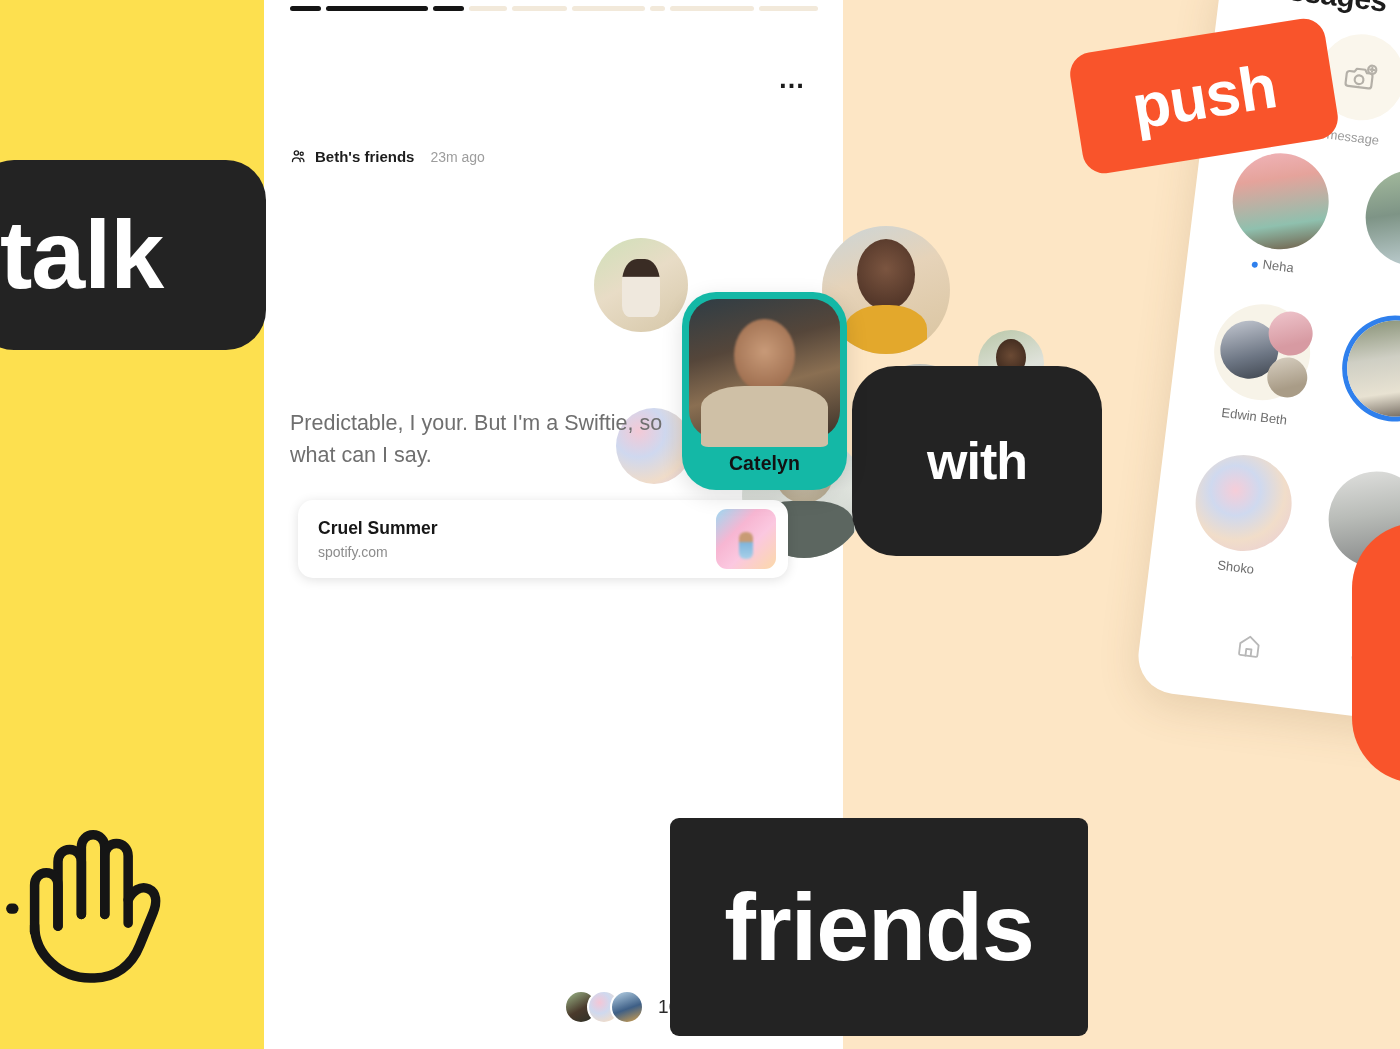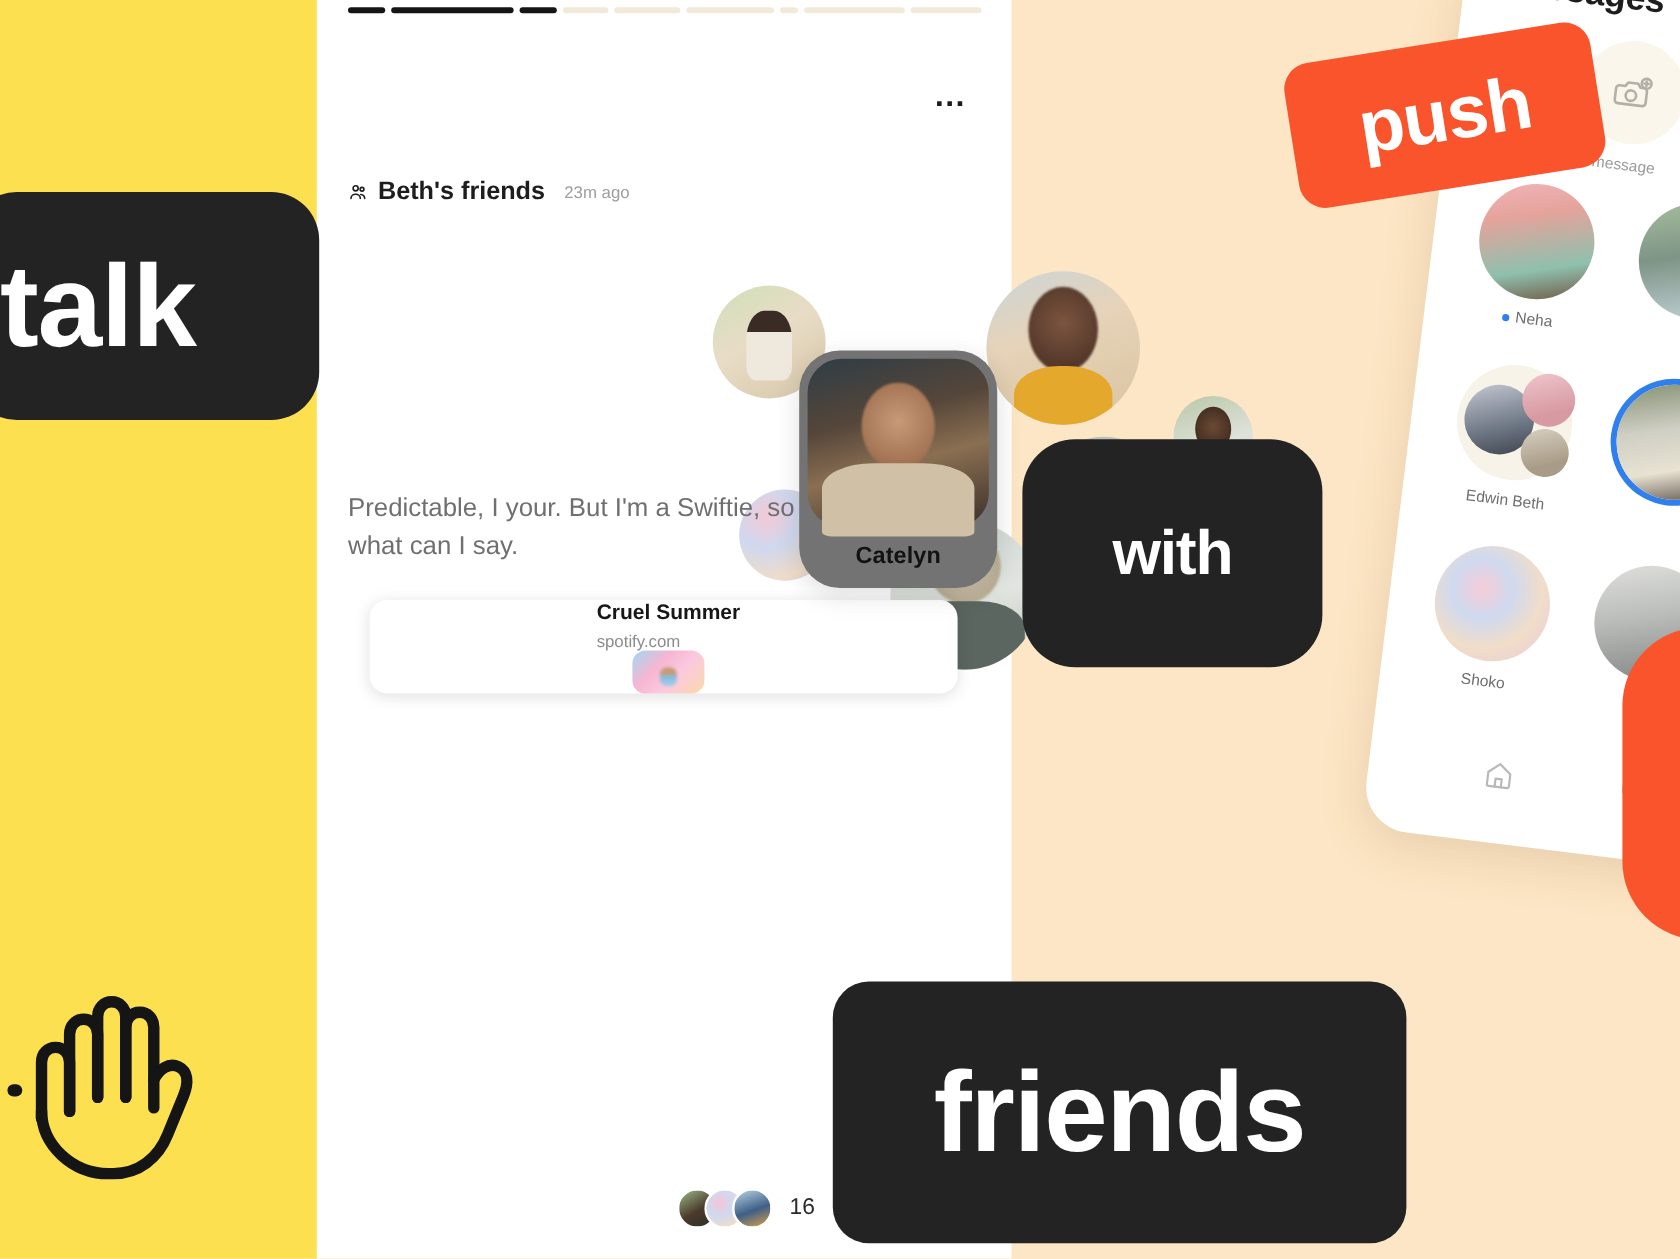--- a/index.html
+++ b/index.html
@@ -59,43 +59,43 @@
     line-height: 1; font-weight: 700;
     cursor: pointer;
   }
 
   .meta-row {
     position: absolute; left: 26px; top: 148px;
     display: flex; align-items: center; gap: 8px;
   }
   .meta-group-icon { width: 17px; height: 17px; display:block; }
   .meta-group {
-    font-size: 21px; font-weight: 700; color: #1d1d1d;
+    font-size: 15px; font-weight: 700; color: #1d1d1d;
   }
   .meta-time {
     font-size: 14px; color: #9d9d9d; margin-left: 8px; font-weight: 400;
   }
 
   
   .cluster {
     position: absolute; left: 290px; top: 212px;
     width: 520px; height: 378px;
   }
   .bub {
     position: absolute;
     border-radius: 50%;
     background-size: cover;
     background-position: center;
     overflow: hidden;
   }
   .hero-card {
     position: absolute;
-    left: 112px; top: 80px;
+    left: 128px; top: 80px;
     width: 165px; height: 198px;
-    background: #737373;
+    background: #14b8a6;
     border-radius: 34px;
     box-shadow: 0 6px 22px rgba(0,0,0,0.12);
     padding: 7px 7px 0 7px;
     z-index: 10;
   }
   .hero-photo {
     width: 151px; height: 140px;
     border-radius: 28px;
     background-size: cover; background-position: 50% 28%;
   }
@@ -110,29 +110,28 @@
 
   
   .caption {
     position: absolute; left: 26px; top: 408px;
     width: 420px;
     font-size: 21.5px; line-height: 1.48;
     color: #6f6f6f;
     font-weight: 400;
   }
   .linkcard {
-    position: absolute; left: 44px; top: 500px;
+    position: absolute; left: 34px; top: 500px;
     width: 490px; height: 78px;
     background: #fff;
     border-radius: 15px;
     box-shadow: 0 2px 12px rgba(0,0,0,0.12);
     display: flex; align-items: center;
     padding: 0 12px 0 20px;
     cursor: pointer;
-    flex-direction: column;
   }
   .link-texts { flex: 1; }
   .link-title { font-size: 17.5px; font-weight: 600; color: #171717; }
   .link-url   { font-size: 14px; color: #8c8c8c; margin-top: 5px; }
   .link-thumb {
     width: 60px; height: 60px; border-radius: 11px;
     background: linear-gradient(135deg,#9fd8f2 0%,#f7b6d2 35%,#fbc8e0 60%,#fbd9a8 100%);
     position: relative; overflow: hidden;
   }
   .link-thumb::after {
@@ -188,24 +187,23 @@
     padding-left: 26px;
   }
   .badge-with {
     left: 852px; top: 366px;
     width: 250px; height: 190px;
     font-size: 52px;
     border-radius: 44px;
   }
   .badge-friends {
     left: 670px; top: 818px;
-    width: 478px; height: 218px;
+    width: 418px; height: 218px;
     font-size: 95px;
-    border-radius: 30px;
-    margin-left: 24px;
+    border-radius: 9px;
   }
   .badge-push {
     position: absolute;
     left: 1075px; top: 35px;
     width: 258px; height: 122px;
     background: #F9542B;
     color: #fff;
     font-size: 62px; font-weight: 700;
     letter-spacing: -1px;
     border-radius: 22px;

